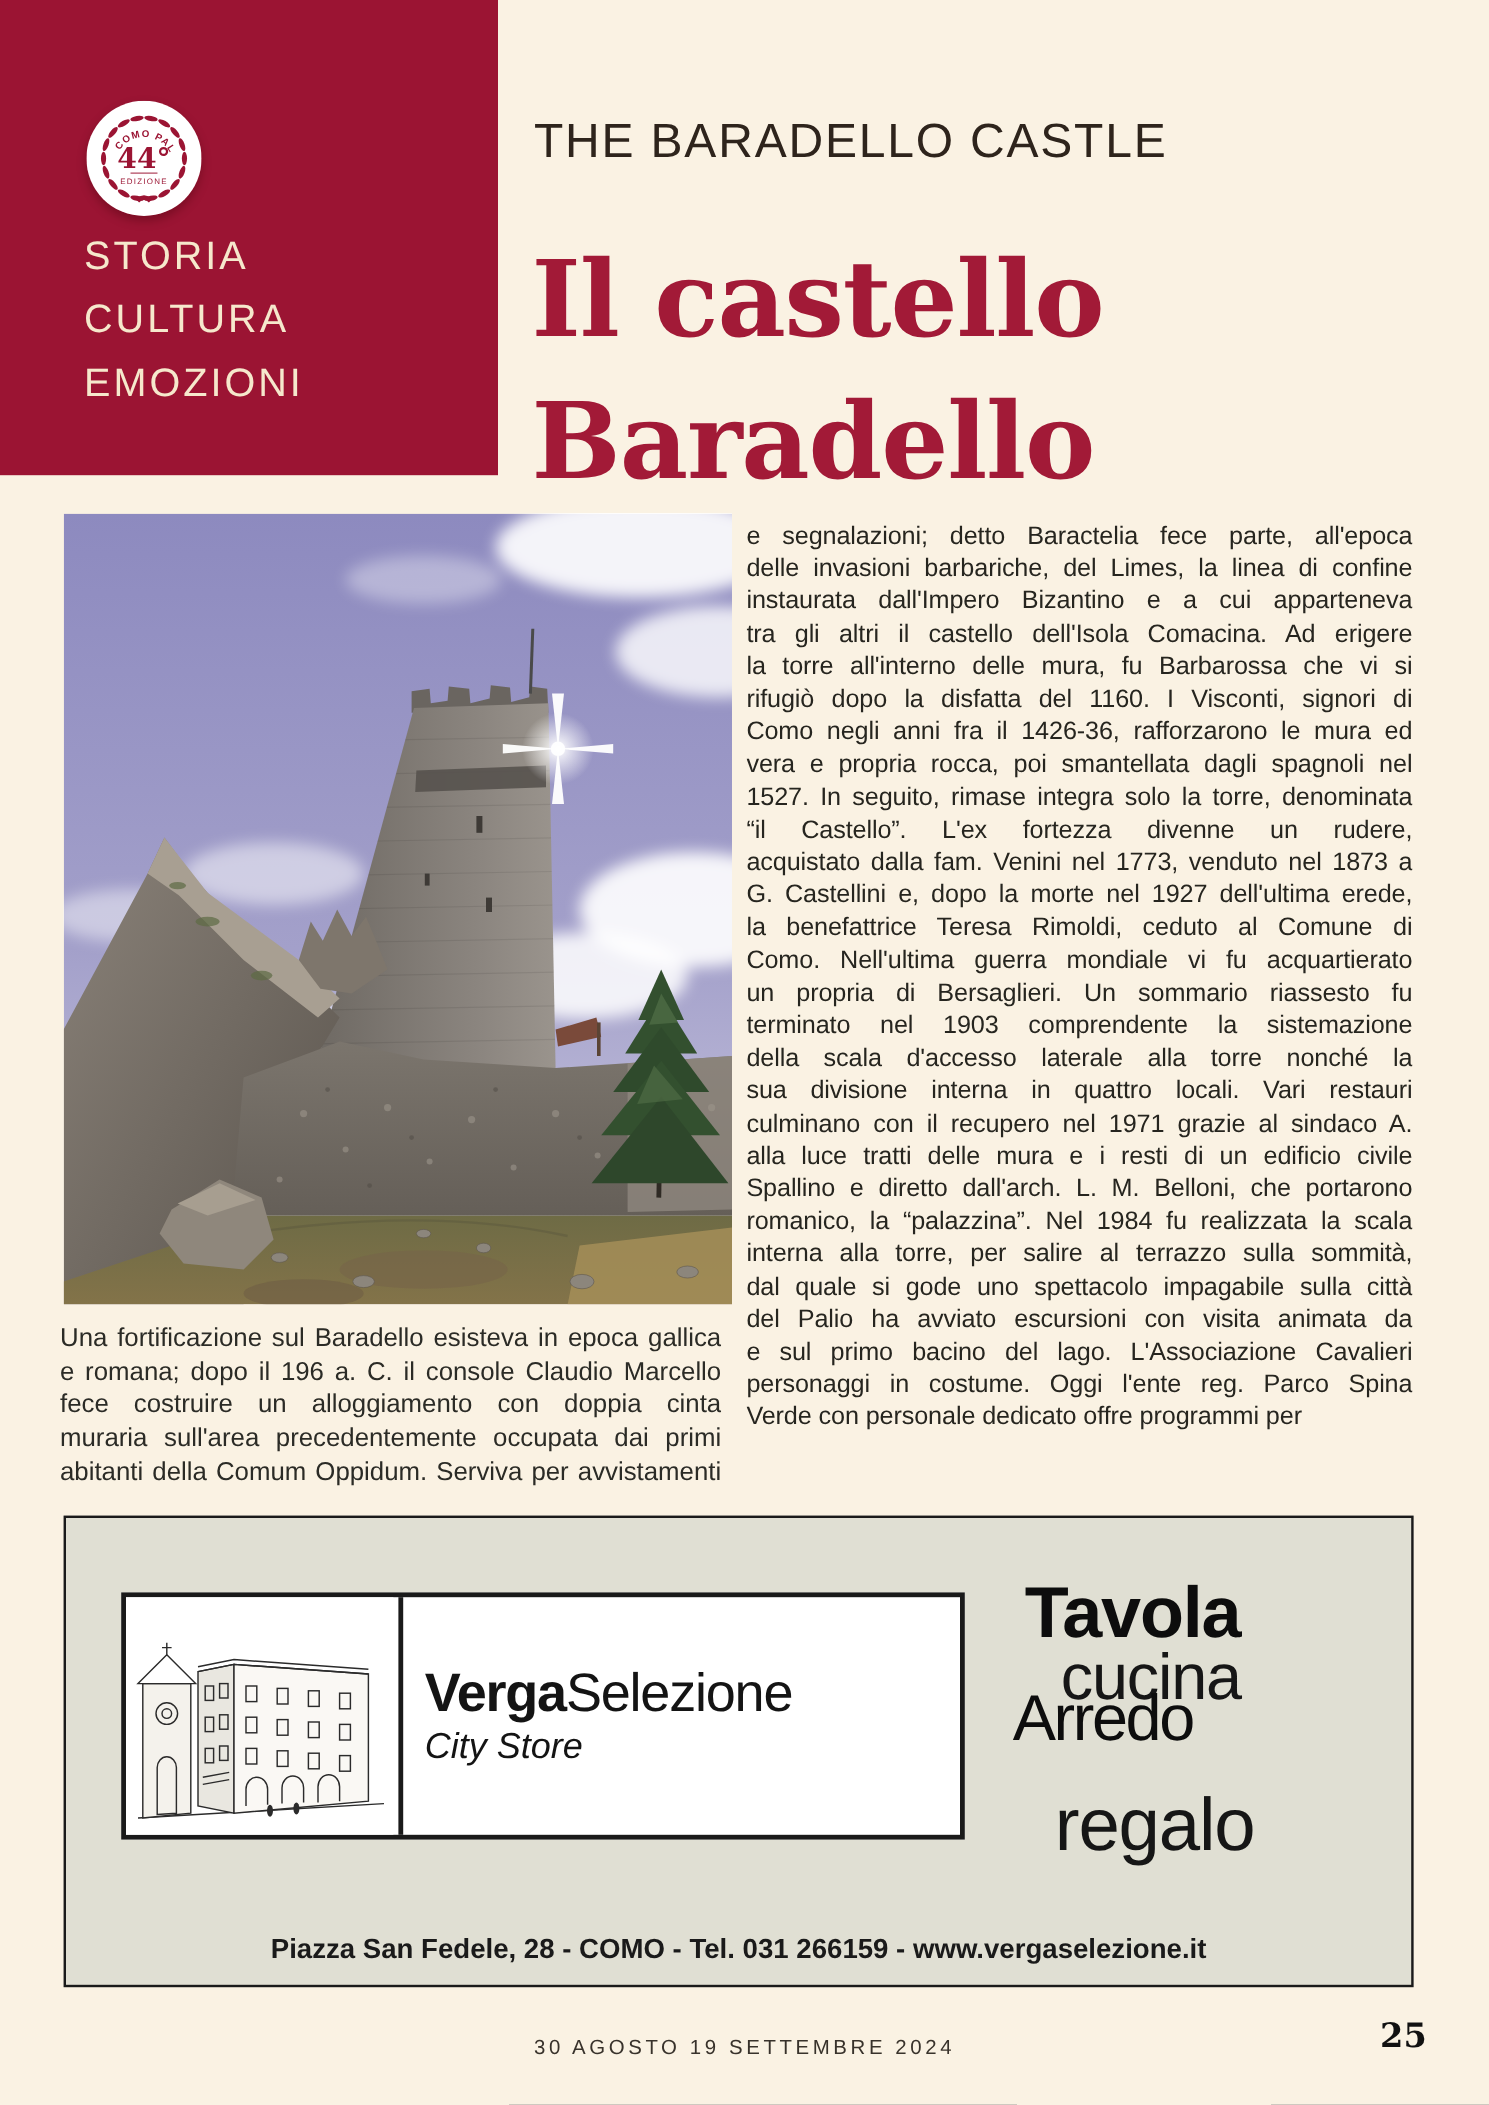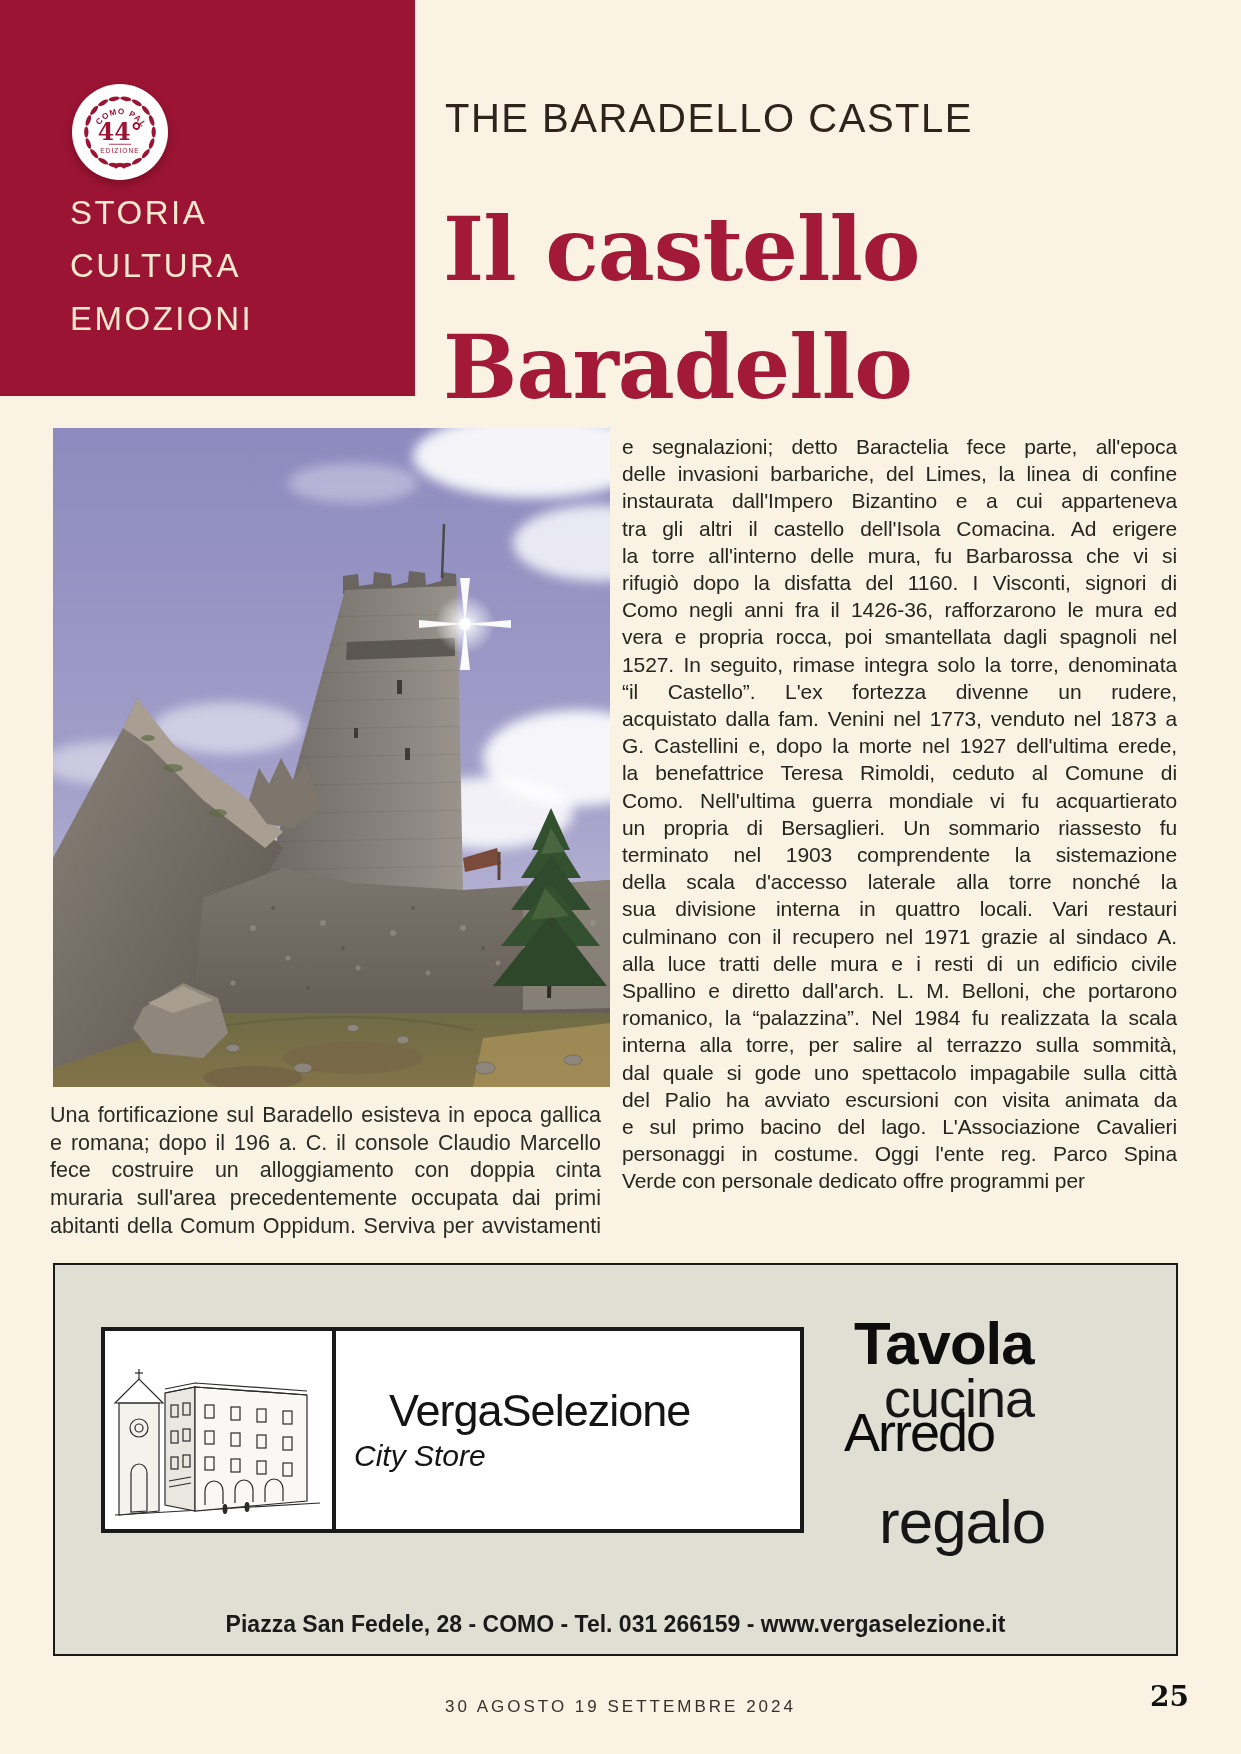--- a/index.html
+++ b/index.html
@@ -26,21 +26,21 @@
             font-size:21px;line-height:27.2px;letter-spacing:-0.1px;}
   #rightcol .jline:last-child{text-align-last:left;}
   
   #adbox{position:absolute;left:53px;top:1263px;width:1125px;height:393px;background:#E0DFD3;
          border:2.5px solid #1A1A1A;box-sizing:border-box;}
   #logobox{position:absolute;left:46px;top:62px;width:703px;height:206px;background:#FFFFFF;
            border:4px solid #1A1A1A;box-sizing:border-box;display:flex;}
   #sketchpanel{width:231px;height:100%;border-right:4px solid #1A1A1A;box-sizing:border-box;}
   #vergapanel{flex:1;padding-left:18px;display:flex;flex-direction:column;justify-content:center;}
   #verganame{font-size:45px;color:#141414;letter-spacing:-1px;line-height:48px;}
-  #verganame .bold{font-weight:400;margin-left:35px;}
+  #verganame .bold{font-weight:700;}
   #citystore{font-size:30px;font-style:italic;color:#141414;margin-top:4px;font-weight:500;}
   .adword{position:absolute;color:#0D0D0D;white-space:nowrap;}
   #ad-tavola{left:799px;top:44px;font-size:60px;font-weight:700;letter-spacing:-1px;}
   #ad-cucina{left:829px;top:102px;font-size:54px;font-weight:400;letter-spacing:-1px;color:#161616;}
   #ad-arredo{left:789px;top:136px;font-size:54px;font-weight:400;letter-spacing:-2px;}
   #ad-regalo{left:824px;top:221px;font-size:62px;font-weight:400;letter-spacing:-1px;color:#161616;}
   #ad-address{position:absolute;left:0;right:0;bottom:16px;text-align:center;font-size:23px;
               font-weight:700;color:#1A1A1A;letter-spacing:0px;}
   
   #footer-date{position:absolute;left:0;right:0;top:1697px;text-align:center;font-size:17px;

